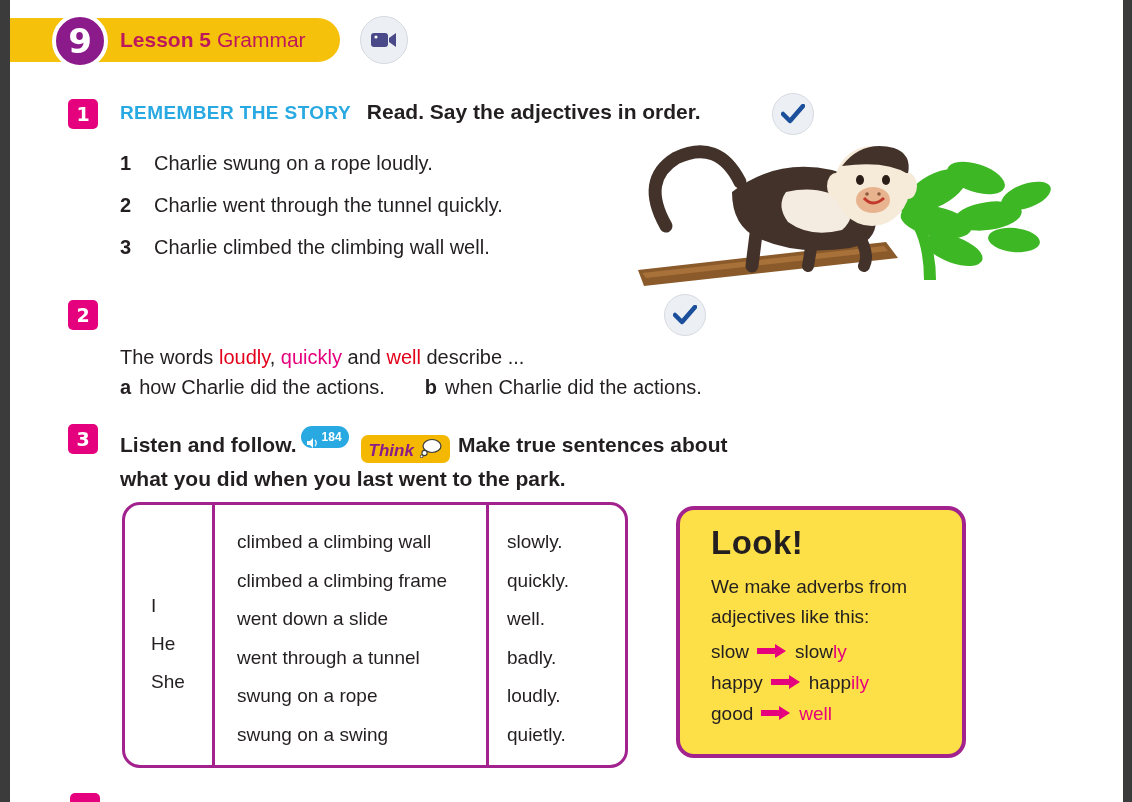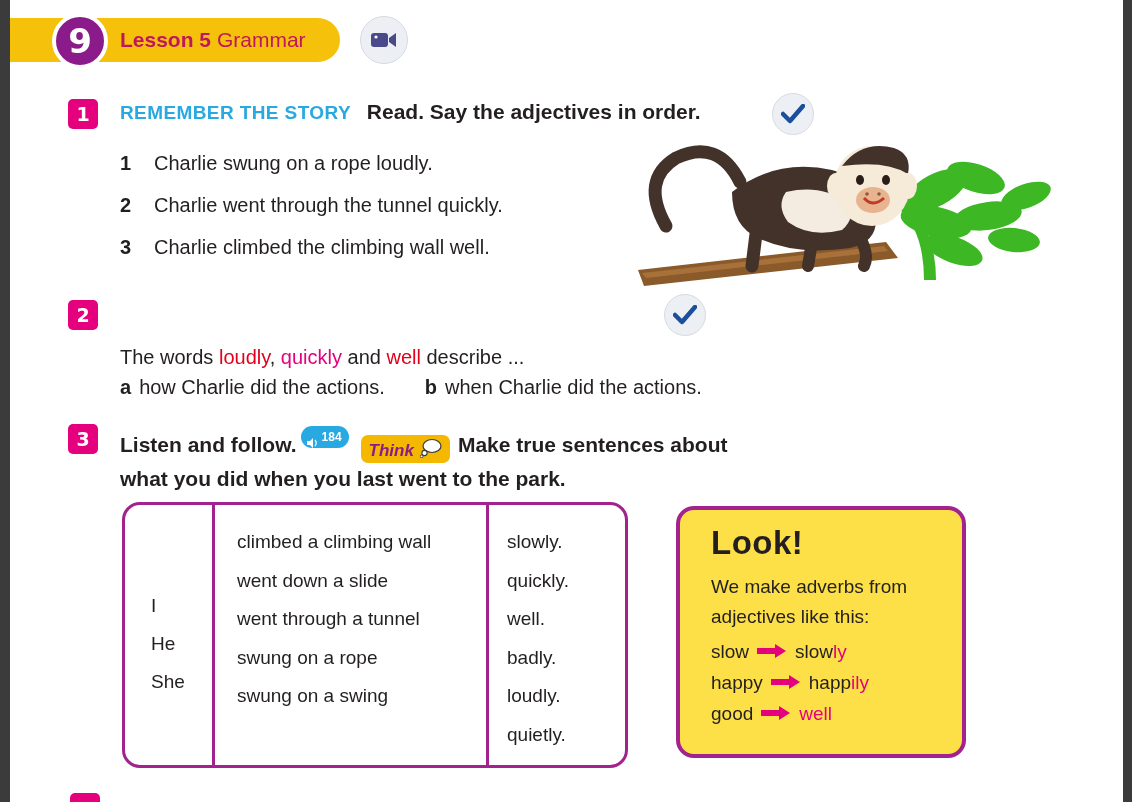--- a/index.html
+++ b/index.html
@@ -470,20 +470,21 @@
   </div>
 
   <div class="subtable">
     <div class="col col-a">
       <div>I</div>
       <div>He</div>
       <div>She</div>
     </div>
     <div class="col col-b">
       <div>climbed a climbing wall</div>
+      <div>climbed a climbing frame</div>
       <div>went down a slide</div>
       <div>went through a tunnel</div>
       <div>swung on a rope</div>
       <div>swung on a swing</div>
     </div>
     <div class="col col-c">
       <div>slowly.</div>
       <div>quickly.</div>
       <div>well.</div>
       <div>badly.</div>

